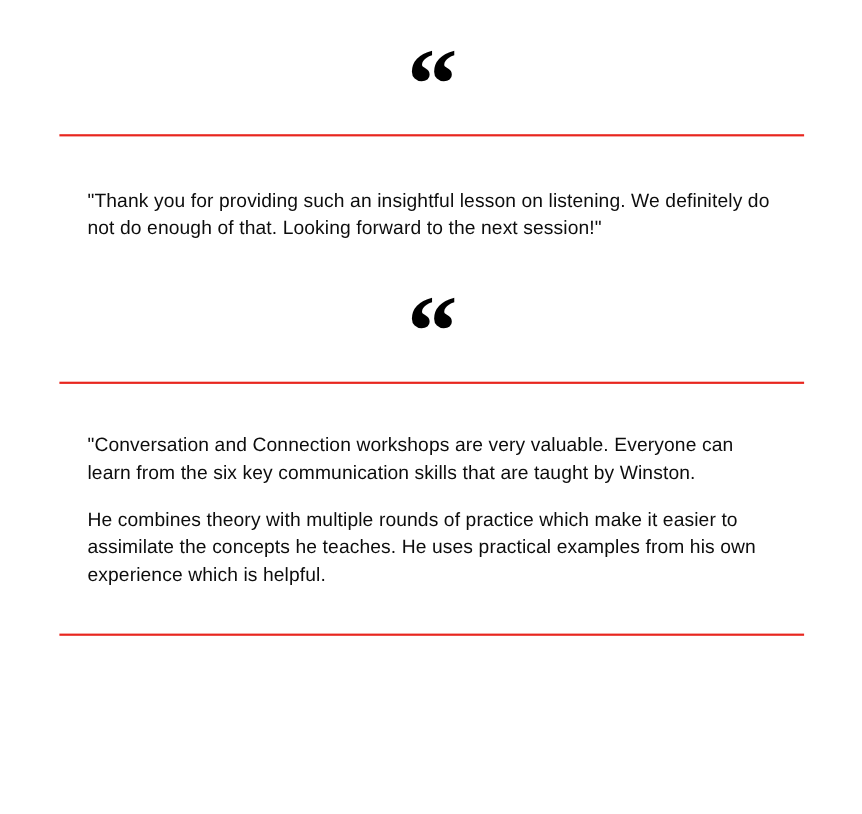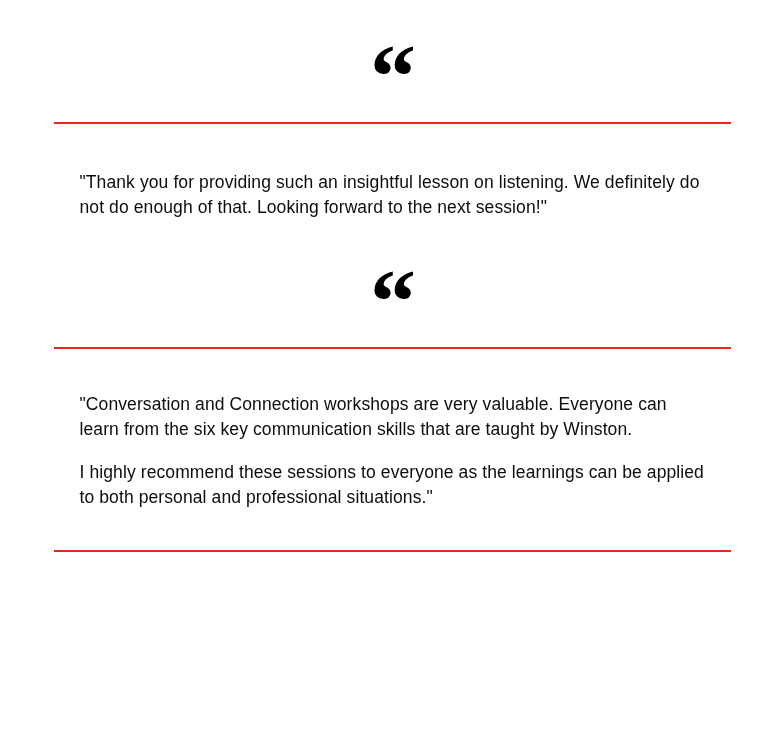--- a/index.html
+++ b/index.html
@@ -76,18 +76,18 @@
     <div class="quote-body">
       <p>"Thank you for providing such an insightful lesson on listening.  We definitely do not do enough of that. Looking forward to the next session!"</p>
     </div>
   </section>
 
   <section class="testimonial" id="block-2">
     <div class="quote-mark">“</div>
     <hr class="rule">
     <div class="quote-body">
       <p>"Conversation and Connection workshops are very valuable. Everyone can learn from the six key communication skills that are taught by Winston.</p>
-      <p>I highly recommend these sessions to everyone as the learnings can be applied to both personal and professional situations."</p>
+      <p>He combines theory with multiple rounds of practice which make it easier to assimilate the concepts he teaches. He uses practical examples from his own experience which is helpful.</p>
     </div>
     <hr class="rule rule-bottom">
   </section>
 
 </div>
 
 </body></html>

